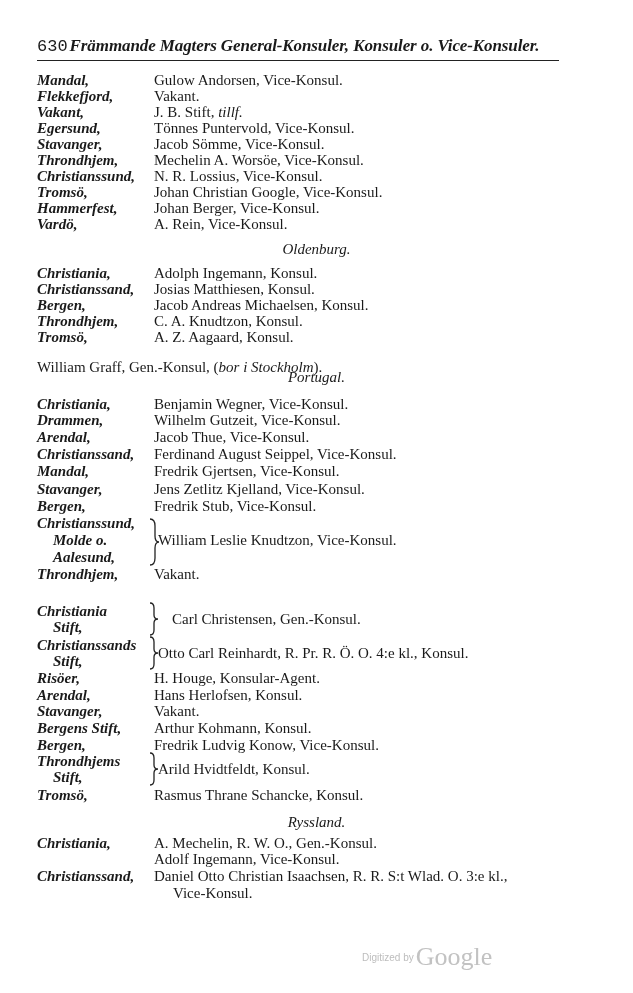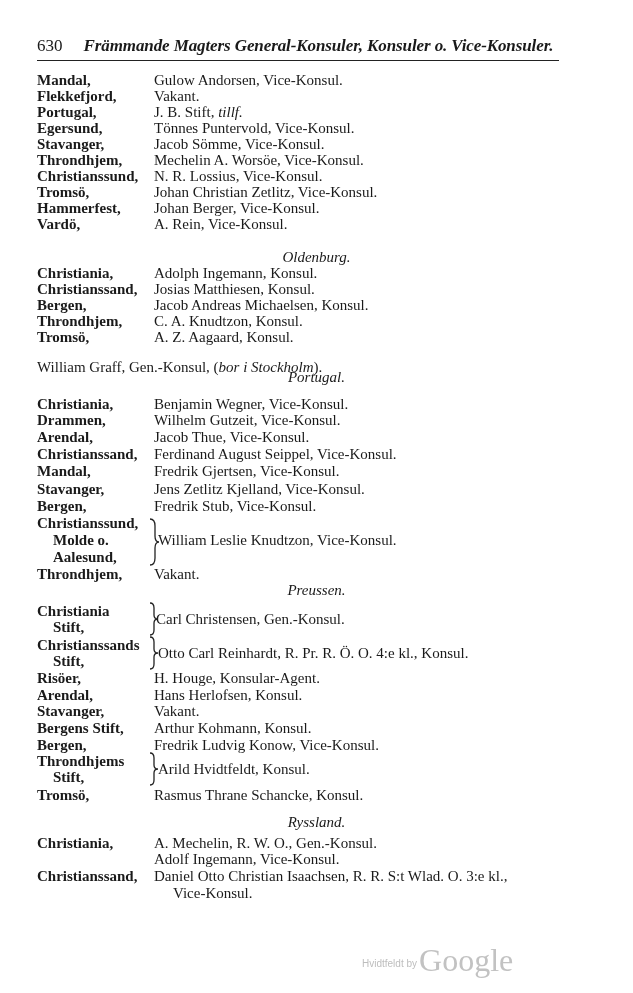--- a/index.html
+++ b/index.html
@@ -5,92 +5,92 @@
   html, body { margin: 0; padding: 0; }
   body {
     width: 633px; height: 993px; background: #ffffff; position: relative; overflow: hidden;
     font-family: "DejaVu Serif", "Liberation Serif", serif; color: #1a1a1a;
   }
   .page { position: absolute; left: 0; top: 0; width: 633px; height: 993px; }
   .header {
     position: absolute; left: 37px; top: 36px; width: 522px; height: 22px;
     font-family: "Liberation Serif", serif; font-size: 17px; white-space: nowrap;
   }
-  .header .pnum { font-weight: normal; margin-right: 21px; }
+  .header .pnum { font-weight: normal; margin-right: 2px; font-family: Liberation Mono, monospace; }
   .header .title { font-style: italic; font-weight: bold; letter-spacing: -0.1px; }
   .rule { position: absolute; left: 37px; top: 60px; width: 522px; height: 0; border-top: 1.6px solid #222; }
   .line {
     position: absolute; left: 37px; height: 17px; white-space: nowrap;
     font-family: "Liberation Serif", serif; font-size: 15px; line-height: 17px;
   }
-  .place { position: absolute; left: 0; font-weight: bold; }
+  .place { position: absolute; left: 0; font-style: italic; font-weight: bold; }
   .person { position: absolute; left: 117px; }
   .person i { font-style: italic; }
   .heading {
     position: absolute; left: 0; width: 633px; text-align: center; font-style: italic;
     font-family: "Liberation Serif", serif; font-size: 15px; line-height: 17px;
   }
   .footer {
     position: absolute; left: 362px; top: 942px; color: #bdbdbd;
     font-family: "Liberation Sans", sans-serif; font-size: 10px; white-space: nowrap;
   }
-  .footer .g { font-family: "Liberation Serif", serif; font-size: 32px; color: #c2c2c2; vertical-align: -4px; margin-left: 2px; }
+  .footer .g { font-family: "Liberation Serif", serif; font-size: 26px; color: #c2c2c2; vertical-align: -4px; margin-left: 2px; }
 </style>
 </head>
 <body>
 
 <div class="page">
 
   <div class="header">
     <span class="pnum">630</span><span class="title">Främmande Magters General-Konsuler, Konsuler o. Vice-Konsuler.</span>
   </div>
   <div class="rule"></div>
 
   <div class="line" style="top:72px">
       <span class="place">Mandal,</span>
       <span class="person">Gulow Andorsen, Vice-Konsul.</span>
     </div>
   <div class="line" style="top:88px">
       <span class="place">Flekkefjord,</span>
       <span class="person">Vakant.</span>
     </div>
   <div class="line" style="top:104px">
-      <span class="place">Portugal,</span>
+      <span class="place">Vakant,</span>
       <span class="person"><span>J. B. Stift,</span> <i>tillf.</i></span>
     </div>
   <div class="line" style="top:120px">
       <span class="place">Egersund,</span>
       <span class="person">Tönnes Puntervold, Vice-Konsul.</span>
     </div>
   <div class="line" style="top:136px">
       <span class="place">Stavanger,</span>
       <span class="person">Jacob Sömme, Vice-Konsul.</span>
     </div>
   <div class="line" style="top:152px">
       <span class="place">Throndhjem,</span>
       <span class="person">Mechelin A. Worsöe, Vice-Konsul.</span>
     </div>
   <div class="line" style="top:168px">
       <span class="place">Christianssund,</span>
       <span class="person">N. R. Lossius, Vice-Konsul.</span>
     </div>
   <div class="line" style="top:184px">
       <span class="place">Tromsö,</span>
-      <span class="person">Johan Christian Zetlitz, Vice-Konsul.</span>
+      <span class="person">Johan Christian Google, Vice-Konsul.</span>
     </div>
   <div class="line" style="top:200px">
       <span class="place">Hammerfest,</span>
       <span class="person">Johan Berger, Vice-Konsul.</span>
     </div>
   <div class="line" style="top:216px">
       <span class="place">Vardö,</span>
       <span class="person">A. Rein, Vice-Konsul.</span>
     </div>
 
-  <div class="heading" style="top:249px">Oldenburg.</div>
+  <div class="heading" style="top:241px">Oldenburg.</div>
   <div class="line" style="top:265px">
       <span class="place">Christiania,</span>
       <span class="person">Adolph Ingemann, Konsul.</span>
     </div>
   <div class="line" style="top:281px">
       <span class="place">Christianssand,</span>
       <span class="person">Josias Matthiesen, Konsul.</span>
     </div>
   <div class="line" style="top:297px">
       <span class="place">Bergen,</span>
@@ -147,29 +147,28 @@
       <span class="place" style="left:16px">Aalesund,</span>
     </div>
   <svg style="position:absolute;left:148px;top:518px" width="12" height="48">
       <path d="M2 1 Q7 1 7 8 L7 18 Q7 24 11 24 Q7 24 7 30 L7 40 Q7 47 2 47" fill="none" stroke="#222" stroke-width="1.3"></path>
     </svg>
   <div class="line" style="top:566px">
       <span class="place">Throndhjem,</span>
       <span class="person">Vakant.</span>
     </div>
 
-  <div class="heading" style="top:582px">Preussen.</div>
   <div class="line" style="top:603px">
       <span class="place">Christiania</span>
     </div>
   <div class="line" style="top:619px">
       <span class="place" style="left:16px">Stift,</span>
     </div>
   <div class="line" style="top:611px">
-      <span class="person" style="left:119px">Carl Christensen, Gen.-Konsul.</span>
+      <span class="person" style="left:135px">Carl Christensen, Gen.-Konsul.</span>
     </div>
   <svg style="position:absolute;left:148px;top:602px" width="12" height="34">
       <path d="M2 1 Q6 1 6 6 L6 13 Q6 17 10 17 Q6 17 6 21 L6 28 Q6 33 2 33" fill="none" stroke="#222" stroke-width="1.3"></path>
     </svg>
 
   <div class="line" style="top:637px">
       <span class="place">Christianssands</span>
     </div>
   <div class="line" style="top:653px">
       <span class="place" style="left:16px">Stift,</span>
@@ -232,15 +231,15 @@
   <div class="line" style="top:868px">
       <span class="place">Christianssand,</span>
       <span class="person">Daniel Otto Christian Isaachsen, R. R. S:t Wlad. O. 3:e  kl.,</span>
     </div>
   <div class="line" style="top:885px">
       <span class="place"></span>
       <span class="person" style="left:136px">Vice-Konsul.</span>
     </div>
 
   <div class="footer">
-    <span>Hvidtfeldt by</span><span class="g">Google</span>
+    <span>Digitized by</span><span class="g">Google</span>
   </div>
 </div>
 
 </body></html>

